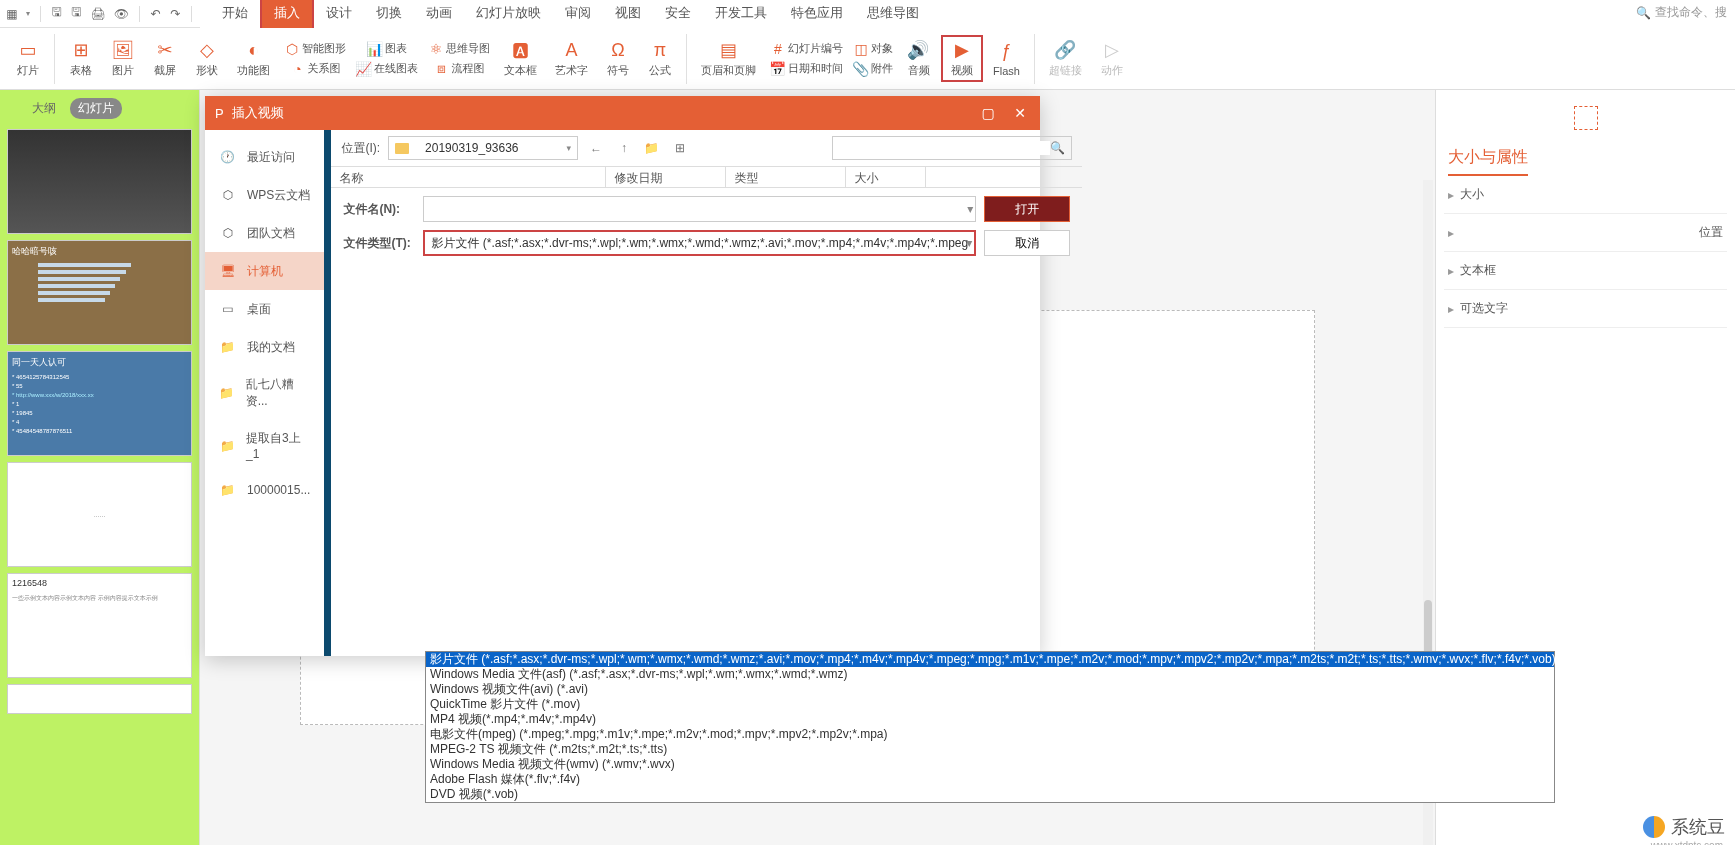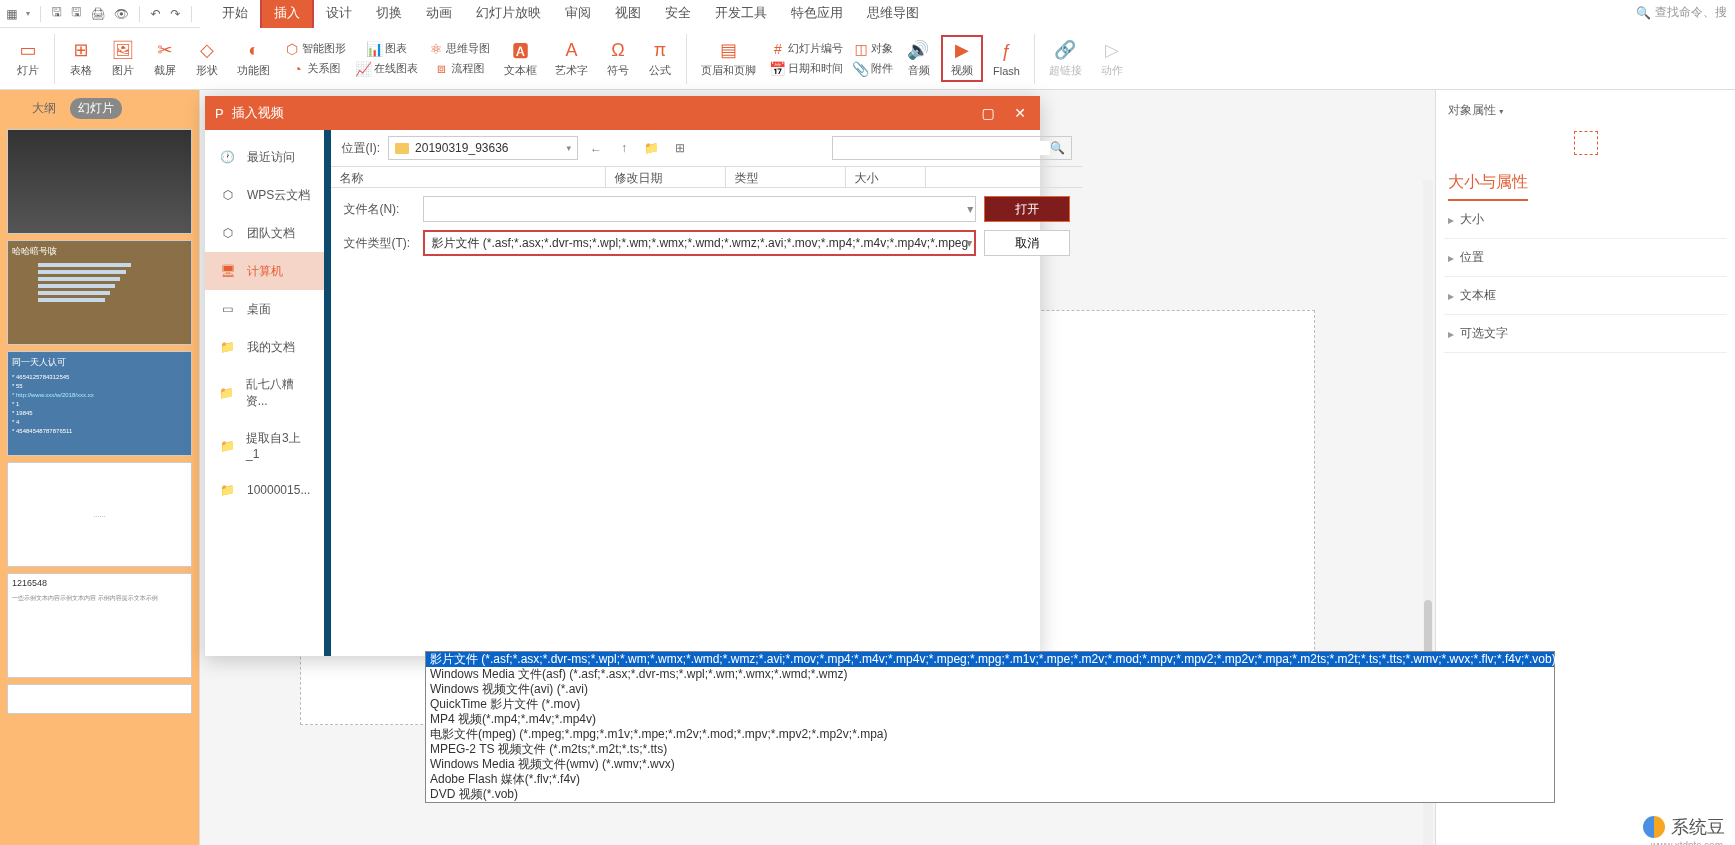--- a/index.html
+++ b/index.html
@@ -24,21 +24,21 @@
 .ribbon-item.small { flex-direction: row; min-width: auto; padding: 1px 4px; }
 .ribbon-item.small .ri-icon { width: 16px; height: 16px; font-size: 14px; }
 .ribbon-col { display: flex; flex-direction: column; gap: 2px; }
 .ribbon-sep { width: 1px; height: 50px; background: #e0e0e0; margin: 0 4px; }
 .ribbon-item.highlighted { border: 2px solid #c44; }
 .ribbon-item.disabled .ri-label { color: #bbb; }
 .ribbon-item.disabled .ri-icon { color: #ccc; }
 
 
 .main { position: absolute; top: 90px; left: 0; right: 0; bottom: 0; display: flex; }
-.slide-panel { width: 200px; background: #fdba74; border-right: 1px solid #ddd; overflow-y: auto; padding: 4px; }
+.slide-panel { width: 200px; background: #bef264; border-right: 1px solid #ddd; overflow-y: auto; padding: 4px; }
 .slide-tabs { display: flex; gap: 6px; padding: 4px 20px; font-size: 12px; }
 .slide-tab { padding: 2px 8px; color: #666; cursor: pointer; }
 .slide-tab.active { background: #888; color: #fff; border-radius: 10px; }
 .slide-thumb { width: 185px; height: 105px; border: 1px solid #ccc; margin: 6px auto; background: #fff; position: relative; font-size: 8px; overflow: hidden; }
 .slide-thumb.s1 { background: linear-gradient(#333, #555); }
 .slide-thumb.s2 { background: #8b6f47; }
 .slide-thumb.s3 { background: #4a7aa8; color: #fff; padding: 4px; }
 .slide-thumb.s4 { background: #fff; display: flex; align-items: center; justify-content: center; }
 .slide-thumb.s5 { background: #fff; padding: 4px; font-size: 7px; }
 
@@ -56,30 +56,30 @@
 .dlg-title .t-btns { margin-left: auto; display: flex; gap: 12px; }
 .dlg-title .t-btn { width: 20px; text-align: center; cursor: pointer; font-size: 14px; }
 .dlg-body { flex: 1; display: flex; }
 .dlg-sidebar { width: 135px; background: #fff; padding: 8px 0; }
 .sb-item { display: flex; align-items: center; gap: 10px; padding: 10px 14px; font-size: 12px; color: #555; cursor: pointer; }
 .sb-item.active { background: #f5d5c8; color: #e45f35; }
 .sb-item .sb-icon { width: 18px; height: 18px; display: flex; align-items: center; justify-content: center; }
 .dlg-main { flex: 1; display: flex; flex-direction: column; border-left: 7px solid #0c4a6e; }
 .dlg-toolbar { height: 36px; display: flex; align-items: center; padding: 0 10px; gap: 8px; }
 .loc-label { font-size: 12px; color: #555; }
-.loc-combo { display: flex; align-items: center; gap: 6px; border: 1px solid #ccc; padding: 2px 6px; width: 190px; height: 24px; font-size: 12px; }
+.loc-combo { display: flex; align-items: center; gap: 16px; border: 1px solid #ccc; padding: 2px 6px; width: 190px; height: 24px; font-size: 12px; }
 .tb-icon { width: 20px; height: 20px; display: flex; align-items: center; justify-content: center; color: #777; cursor: pointer; }
 .tb-search { margin-left: auto; border: 1px solid #ccc; width: 240px; height: 24px; display: flex; align-items: center; padding: 0 6px; }
 .tb-search input { border: none; outline: none; flex: 1; font-size: 12px; }
 .dlg-header { height: 22px; display: flex; border-top: 1px solid #ddd; border-bottom: 1px solid #ddd; font-size: 12px; color: #555; }
 .dlg-header .col { padding: 3px 8px; border-right: 1px solid #ddd; }
 .dlg-filelist { flex: 1; padding: 4px 12px; font-size: 12px; color: #555; text-align: center; }
 .dlg-footer { padding: 8px 12px; }
 .dlg-footer-row { display: flex; align-items: center; gap: 8px; margin-bottom: 8px; }
-.ft-label { font-size: 12px; color: #555; width: 72px; }
+.ft-label { font-size: 12px; color: #555; width: 72px; font-weight: bold; }
 .ft-combo { flex: 1; border: 1px solid #ccc; height: 26px; padding: 0 6px; font-size: 12px; display: flex; align-items: center; position: relative; }
 .ft-combo.red { border: 2px solid #c44; }
 .ft-combo .dd { position: absolute; right: 2px; color: #888; }
 .ft-btn { width: 86px; height: 26px; border: 1px solid #ccc; background: #fff; font-size: 12px; cursor: pointer; }
 .ft-btn.primary { background: #7f1d1d; color: #fff; border-color: #e45f35; }
 
 
 .filetype-dd { position: absolute; top: 651px; left: 425px; width: 1130px; background: #fff; border: 1px solid #888; z-index: 200; font-family: "SimSun", monospace; font-size: 12px; line-height: 15px; }
 .filetype-dd .dd-item { padding: 0 4px; white-space: nowrap; cursor: pointer; }
 .filetype-dd .dd-item.sel { background: #0a64c8; color: #fff; }
@@ -290,30 +290,29 @@
 
   <div class="canvas-area">
     <div style="position:absolute;left:100px;top:220px;right:120px;bottom:120px;border:1px dashed #bbb;background:#fff;"></div>
   </div>
 
   <div class="scroll-right">
       <div class="scroll-thumb"></div>
     </div>
 
   <div class="right-panel">
-    <div class="rp-title"><span>对象属性</span> <span style="font-size:8px;">▾</span></div>
     <div style="text-align:center;padding:8px;"><span style="display:inline-block;width:24px;height:24px;border:1px dashed #e45f35;"></span></div>
     <div class="rp-tab">大小与属性</div>
     <div class="rp-section">
         <span class="arrow">▸</span>
         <span style="flex:1;margin-left:6px;">大小</span>
       </div>
     <div class="rp-section">
         <span class="arrow">▸</span>
-        <span style="flex:1;margin-left:6px;">位置</span>
+        <span style="flex:1;margin-left:6px;text-align:right;">位置</span>
       </div>
     <div class="rp-section">
         <span class="arrow">▸</span>
         <span style="flex:1;margin-left:6px;">文本框</span>
       </div>
     <div class="rp-section">
         <span class="arrow">▸</span>
         <span style="flex:1;margin-left:6px;">可选文字</span>
       </div>
   </div>

